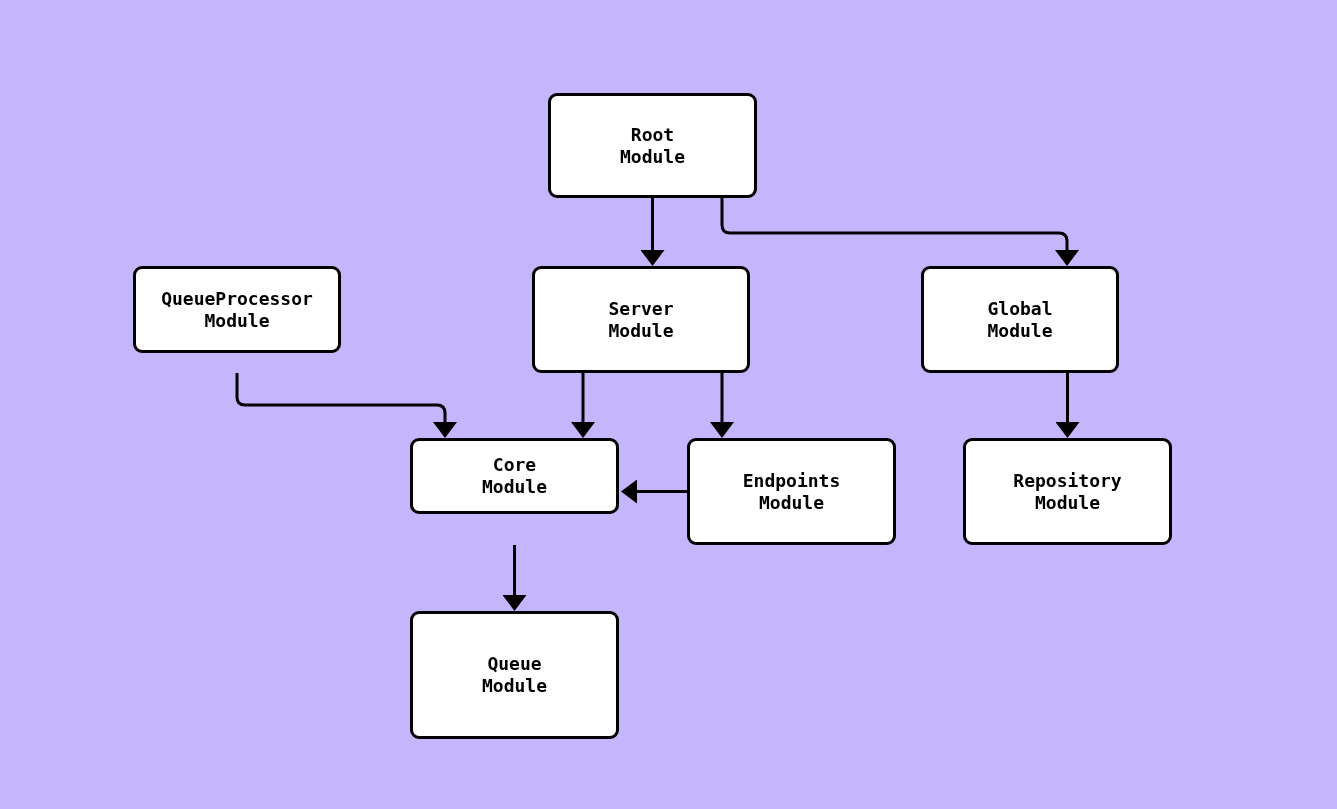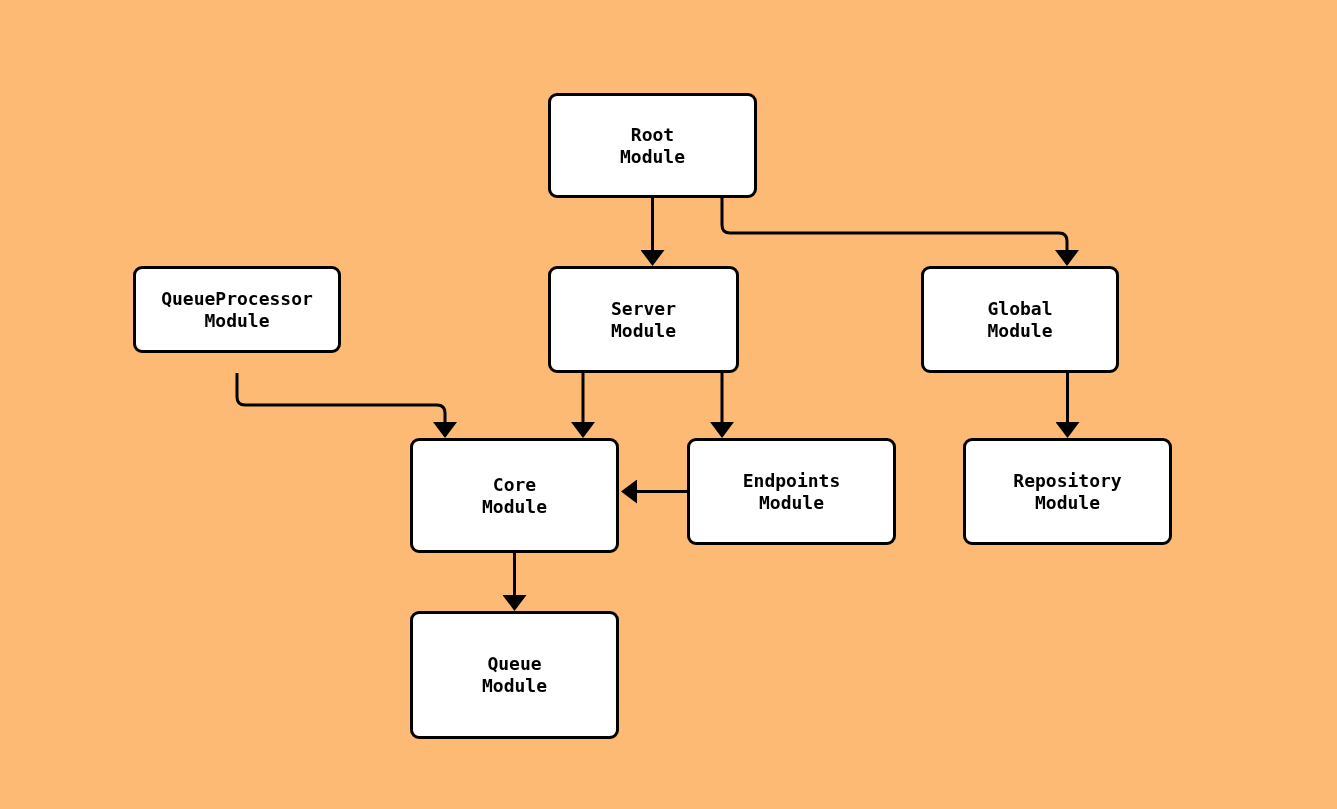--- a/index.html
+++ b/index.html
@@ -4,21 +4,21 @@
 <style>
   html, body {
     margin: 0;
     padding: 0;
     background: #ffffff;
   }
   .canvas {
     position: relative;
     width: 1337px;
     height: 809px;
-    background: #fdba74;
+    background: #c4b5fd;
     overflow: hidden;
     font-family: "DejaVu Sans Mono", "Liberation Mono", monospace;
   }
   svg.edges {
     position: absolute;
     left: 0;
     top: 0;
     width: 1337px;
     height: 809px;
   }
@@ -68,31 +68,31 @@
   <div class="node" style="left:548px; top:93px; width:209px; height:105px;">
     <div class="lbl">Root</div>
     <div class="lbl">Module</div>
   </div>
 
   <div class="node" style="left:133px; top:266px; width:208px; height:87px;">
     <div class="lbl">QueueProcessor</div>
     <div class="lbl">Module</div>
   </div>
 
-  <div class="node" style="left:548px; top:266px; width:191px; height:107px;text-align:right;">
+  <div class="node" style="left:532px; top:266px; width:218px; height:107px;text-align:right;">
     <div class="lbl">Server</div>
     <div class="lbl">Module</div>
   </div>
 
   <div class="node" style="left:921px; top:266px; width:198px; height:107px;">
     <div class="lbl">Global</div>
     <div class="lbl">Module</div>
   </div>
 
-  <div class="node" style="left:410px; top:438px; width:209px; height:115px;">
+  <div class="node" style="left:410px; top:438px; width:209px; height:76px;">
     <div class="lbl">Core</div>
     <div class="lbl">Module</div>
   </div>
 
   <div class="node" style="left:687px; top:438px; width:209px; height:107px;">
     <div class="lbl">Endpoints</div>
     <div class="lbl">Module</div>
   </div>
 
   <div class="node" style="left:963px; top:438px; width:209px; height:107px;">

